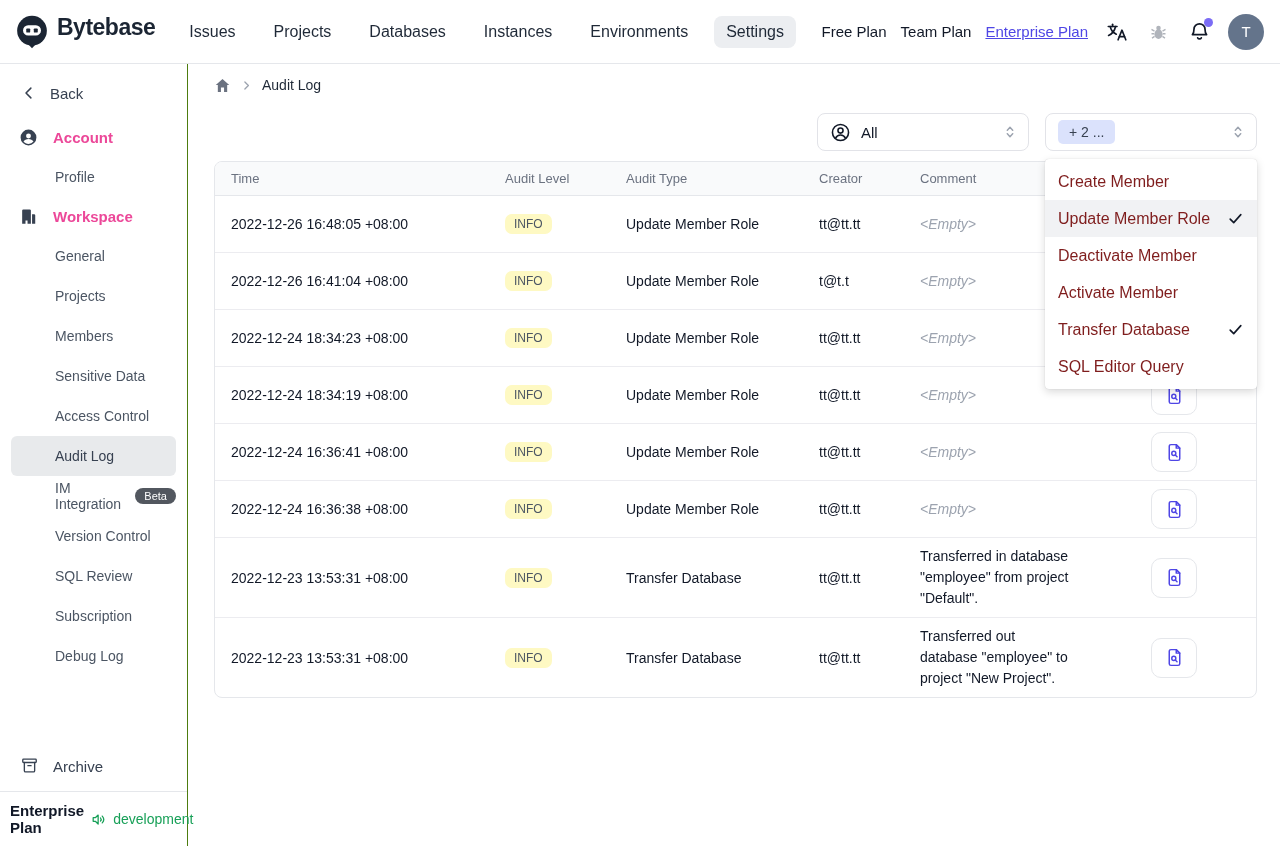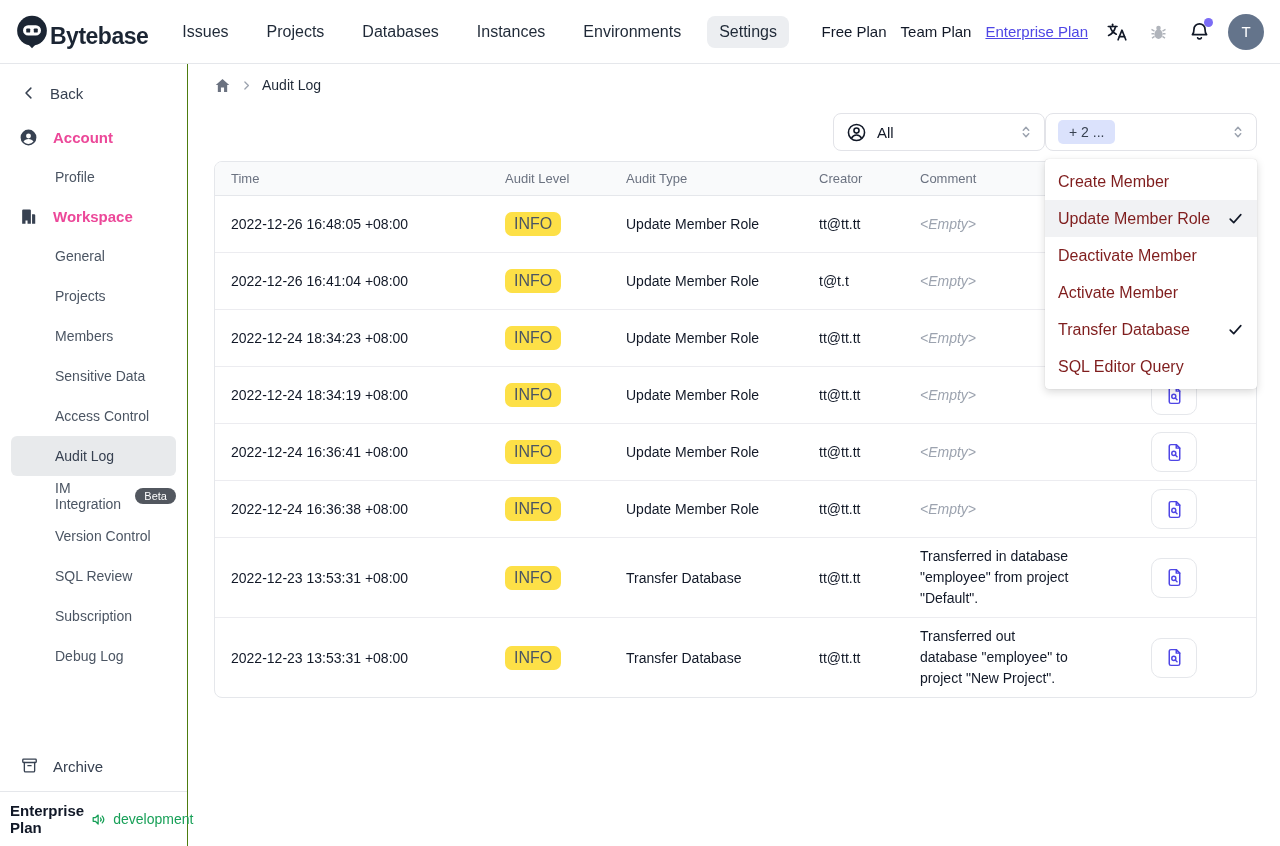--- a/index.html
+++ b/index.html
@@ -4,21 +4,21 @@
 <style>
   * { box-sizing: border-box; }
   html,body { margin:0; padding:0; }
   body {
     width:1280px; height:846px; overflow:hidden;
     font-family:"Liberation Sans", sans-serif;
     color:#1f2937; background:#fff;
   }
   
   .navbar { height:64px; border-bottom:1px solid #e5e7eb; display:flex; align-items:center; padding:0 16px 0 14px; background:#fff; }
-  .brand { display:flex; align-items:flex-end; }
+  .brand { display:flex; align-items:flex-start; gap:7px; }
   .brand-name { font-size:23px; font-weight:800; color:#1b2533; letter-spacing:-0.5px; }
   .nav-links { display:flex; align-items:center; gap:14px; margin-left:22px; }
   .nav-link { font-size:16px; color:#1f2937; padding:7px 12px; border-radius:8px; cursor:pointer; white-space:nowrap; }
   .nav-link.active { background:#eceef1; }
   .nav-right { margin-left:auto; display:flex; align-items:center; gap:17px; }
   .plans { display:flex; align-items:center; gap:14px; }
   .plan { font-size:15px; color:#111827; white-space:nowrap; }
   .plan.link { color:#4f46e5; text-decoration:underline; }
   .icon-btn { position:relative; display:flex; align-items:center; justify-content:center; width:24px; height:24px; cursor:pointer; }
   .bell-dot { position:absolute; top:-2px; right:-2px; width:9px; height:9px; border-radius:50%; background:#7b6cf5; }
@@ -33,21 +33,21 @@
   .side-item.active { background:#e8eaec; color:#374151; }
   .beta-badge { background:#52575f; color:#fff; font-size:11px; padding:2px 9px; border-radius:9999px; }
   .archive-row { display:flex; align-items:flex-end; gap:14px; padding:10px 0 10px 20px; font-size:15px; color:#374151; cursor:pointer; margin-bottom:6px; }
   .plan-row { border-top:1px solid #e5e7eb; padding:10px 0 10px 10px; display:flex; align-items:center; gap:6px; }
   .plan-row-label { font-size:15px; font-weight:700; color:#111827; }
   .env-tag { font-size:14px; color:#18a058; }
   
   .main { flex:1; position:relative; padding:10px 23px 0 26px; }
   .breadcrumb { display:flex; align-items:center; gap:9px; height:22px; }
   .crumb-current { font-size:14px; color:#1f2937; }
-  .filter-bar { position:relative; display:flex; justify-content:flex-end; gap:0; margin-top:17px;text-align:center; }
+  .filter-bar { position:relative; display:flex; justify-content:flex-end; gap:16px; margin-top:17px;text-align:center; }
   .select { width:212px; height:38px; border:1px solid #e2e3e8; border-radius:8px; background:#fff; display:flex; align-items:center; padding:0 10px 0 12px; cursor:pointer; }
   .select .grow { flex:1; }
   .select-value { font-size:15px; color:#111827; margin-left:10px; }
   .tag-pill { background:#dbe2fc; color:#374151; font-size:14px; padding:4px 11px; border-radius:5px; }
   
   .menu { position:absolute; top:46px; right:0; width:212px; background:#fff; border-radius:4px; box-shadow:0 3px 8px rgba(0,0,0,.15), 0 0 1px rgba(0,0,0,.2); padding:4px 0; z-index:30; }
   .menu-item { display:flex; align-items:center; height:37px; padding:0 13px; font-size:16px; color:#7f1d1d; cursor:pointer; }
   .menu-item.highlighted { background:#f1f2f4; }
   .menu-item .grow { flex:1; }
   .menu-check { display:none; }
@@ -55,21 +55,21 @@
   
   .table { margin-top:10px; border:1px solid #e5e7eb; border-radius:8px; overflow:hidden; background:#fff; }
   .grid-cols { display:grid; grid-template-columns:274px 121px 193px 101px 178px 1fr; }
   .thead { background:#f9fafb; border-bottom:1px solid #e5e7eb; height:34px; align-items:center; }
   .th { font-size:13px; color:#6b7280; padding-left:16px; white-space:nowrap; }
   .trow { border-bottom:1px solid #ececf0; align-items:center; min-height:55px; }
   .trow:last-child { border-bottom:none; }
   .td { padding:8px 6px 8px 16px; font-size:14px; color:#111827; }
   .td-comment { font-size:14px; line-height:1.5; }
   .td-comment.empty { font-style:italic; color:#9ca3af; }
-  .badge-info { display:inline-block; background:#fde047; color:#4b5563; font-size:16px; padding:3px 9px; border-radius:7px; }
+  .badge-info { display:inline-block; background:#fef9c3; color:#4b5563; font-size:12px; padding:3px 9px; border-radius:7px; }
   .td-action { display:flex; justify-content:center; }
   .detail-btn { width:46px; height:40px; border:1px solid #e5e7eb; border-radius:10px; background:#fff; display:flex; align-items:center; justify-content:center; cursor:pointer; padding:0; }
   svg { display:block; }
 </style>
 </head>
 <body>
 
 <header class="navbar">
   <div class="brand">
     <span>

